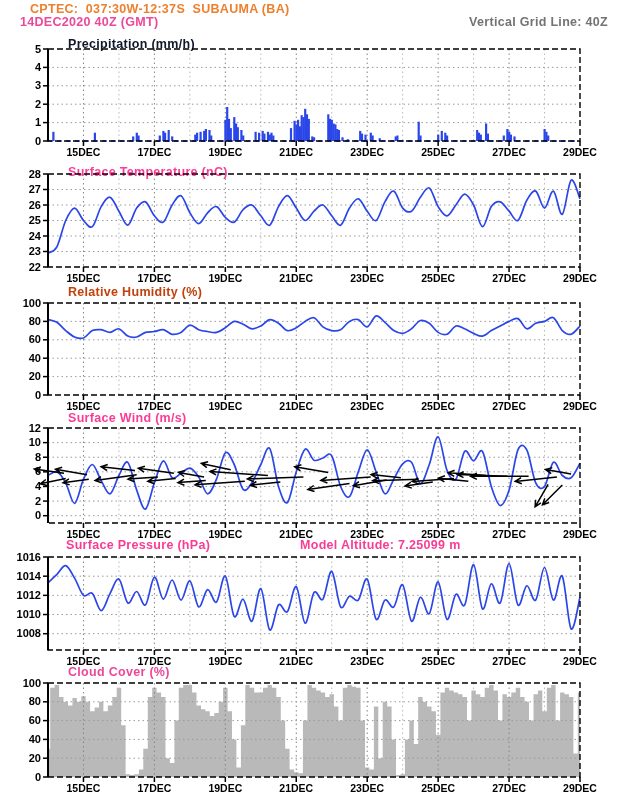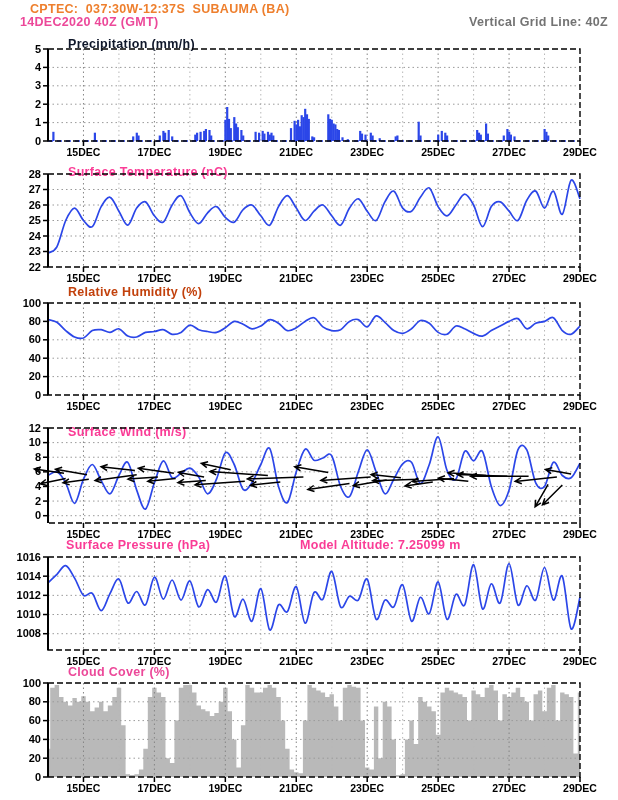--- a/index.html
+++ b/index.html
@@ -17,21 +17,21 @@
 
 <div class="screen">
 
   <div class="hdr" style="left: 30px; top: 3px; color: rgb(238, 127, 45);">CPTEC:  037:30W-12:37S  SUBAUMA (BA)</div>
   <div class="hdr" style="left: 20px; top: 16px; color: #ec4899;">14DEC2020 40Z (GMT)</div>
   <div class="hdr right" style="left: 388px; top: 16px; width: 220px; color: #737373;">Vertical Grid Line: 40Z</div>
 
   <div class="panel-title" style="left: 68px; top: 31px; color: #0f172a; margin-top: 7px;">Precipitation (mm/h)</div>
   <div class="panel-title" style="left: 68px; top: 158px; color: rgb(250, 60, 150); margin-top: 8px;">Surface Temperature (nC)</div>
   <div class="panel-title" style="left: 68px; top: 286px; color: #c2410c;">Relative Humidity (%)</div>
-  <div class="panel-title" style="left: 68px; top: 412px; color: rgb(250, 60, 150); margin-top: 14px;">Surface Wind (m/s)</div>
+  <div class="panel-title" style="left: 68px; top: 412px; color: rgb(250, 60, 150);">Surface Wind (m/s)</div>
   <div class="panel-title" style="left: 66px; top: 539px; color: rgb(250, 60, 150);">Surface Pressure (hPa)</div>
   <div class="panel-title" style="left: 300px; top: 539px; color: rgb(250, 60, 150); text-align: right;">Model Altitude: 7.25099 m</div>
   <div class="panel-title" style="left: 68px; top: 666px; color: #ec4899;">Cloud Cover (%)</div>
 
   <svg id="plot" width="618" height="800" viewBox="0 0 618 800">
       <line x1="83.46666666666667" y1="49" x2="83.46666666666667" y2="141" stroke="#858585" stroke-width="1" stroke-dasharray="1.5,3"></line>
       <line x1="118.93333333333334" y1="49" x2="118.93333333333334" y2="141" stroke="#b8b8b8" stroke-width="1" stroke-dasharray="1.5,3"></line>
       <line x1="154.4" y1="49" x2="154.4" y2="141" stroke="#858585" stroke-width="1" stroke-dasharray="1.5,3"></line>
       <line x1="189.86666666666667" y1="49" x2="189.86666666666667" y2="141" stroke="#b8b8b8" stroke-width="1" stroke-dasharray="1.5,3"></line>
       <line x1="225.33333333333334" y1="49" x2="225.33333333333334" y2="141" stroke="#858585" stroke-width="1" stroke-dasharray="1.5,3"></line>

